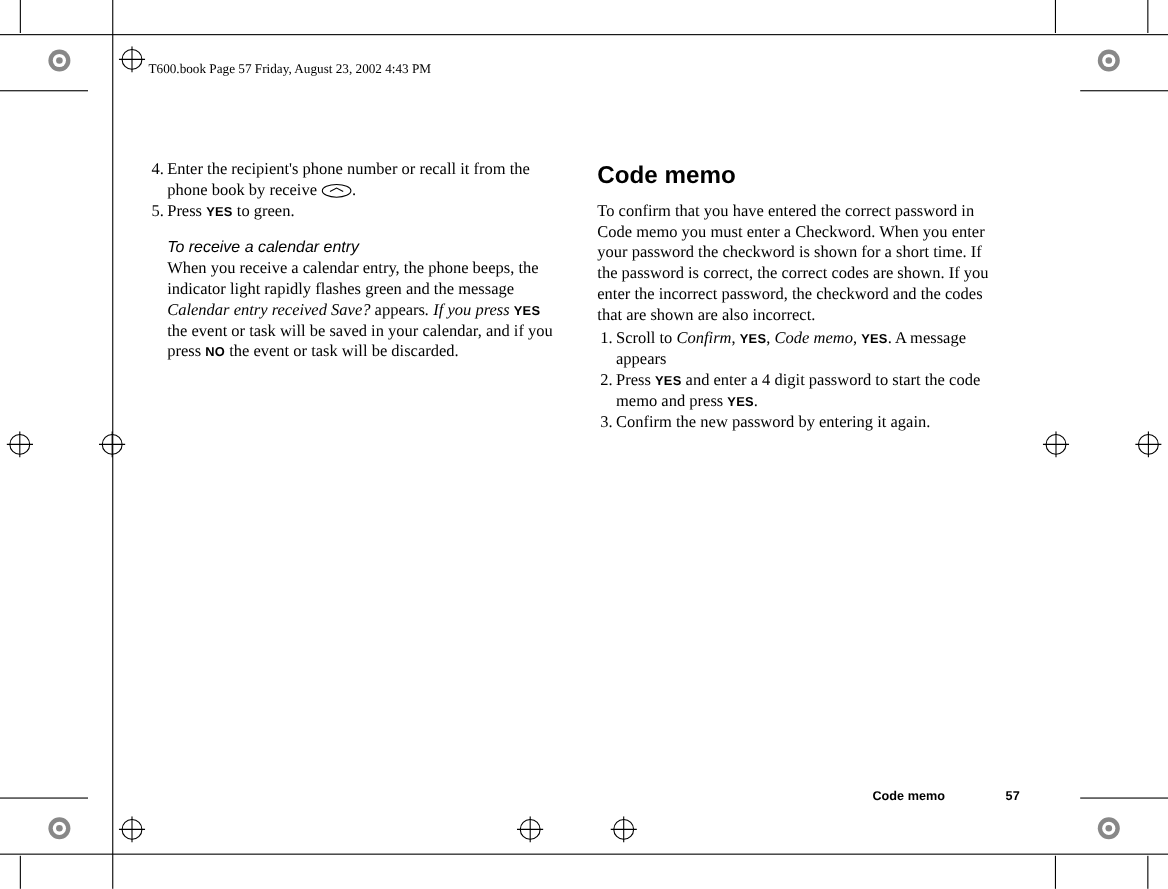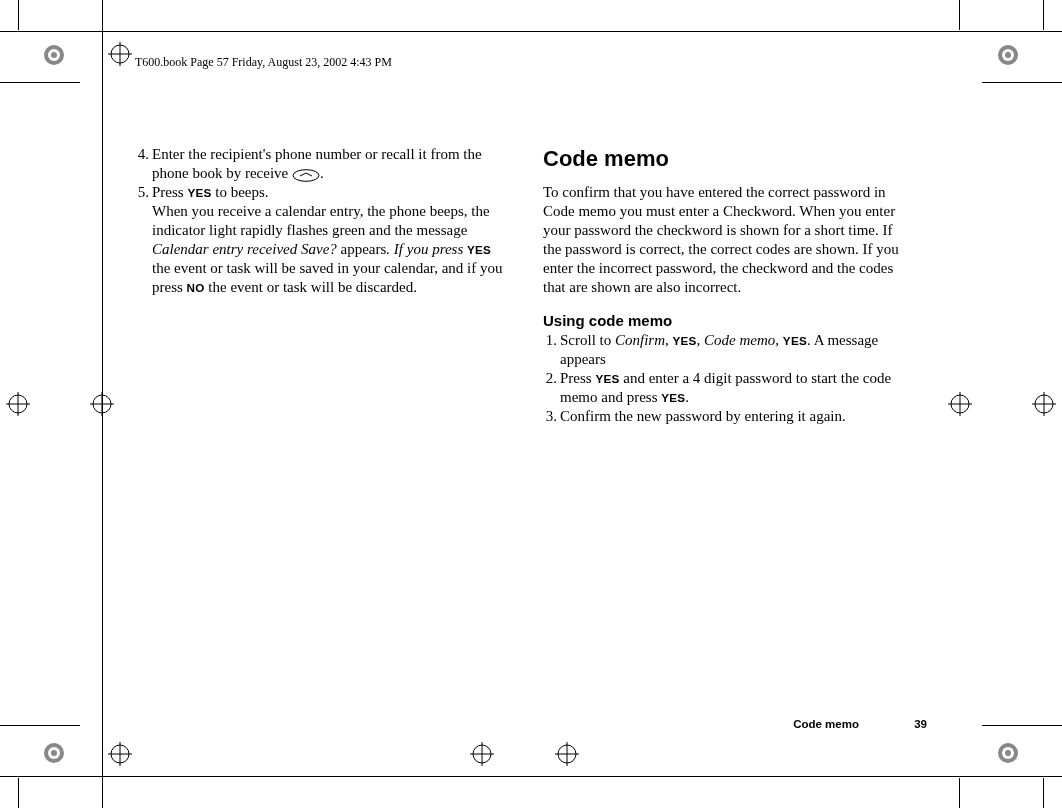--- a/index.html
+++ b/index.html
@@ -211,37 +211,37 @@
       <div class="ol-txt">
         <span>Enter the recipient's phone number or recall it from the phone book by receive </span><span class="key-oval"><svg viewBox="0 0 28 13">
               <ellipse cx="14" cy="6.5" rx="13" ry="5.8" fill="none" stroke="#000" stroke-width="1"></ellipse>
               <path d="M8 7 L14 4 L20 7" fill="none" stroke="#000" stroke-width="1"></path>
             </svg></span><span>.</span>
       </div>
     </div>
     <div class="ol-item">
       <div class="ol-num">5.</div>
       <div class="ol-txt">
-        <span>Press </span><span class="caps">YES</span><span> to beeps.</span>
+        <span>Press </span><span class="caps">YES</span><span> to green.</span>
       </div>
     </div>
 
     <div class="indent-block">
+      <p class="subhead-italic">To receive a calendar entry</p>
       <p class="para">
         <span>When you receive a calendar entry, the phone beeps, the indicator light rapidly flashes green and the message </span><span class="italic">Calendar entry received Save?</span><span> appears</span><span class="italic">. If you press </span><span class="caps">YES</span><span> the event or task will be saved in your calendar, and if you press </span><span class="caps">NO</span><span> the event or task will be discarded.</span>
       </p>
     </div>
   </div>
 
   <div class="col">
     <h1 class="section-h1">Code memo</h1>
 
     <p class="para">To confirm that you have entered the correct password in Code memo you must enter a Checkword. When you enter your password the checkword is shown for a short time. If the password is correct, the correct codes are shown. If you enter the incorrect password, the checkword and the codes that are shown are also incorrect.</p>
 
-    <h2 class="section-h2">Using code memo</h2>
 
     <div class="ol-item">
       <div class="ol-num">1.</div>
       <div class="ol-txt">
         <span>Scroll to </span><span class="italic">Confirm</span><span>, </span><span class="caps">YES</span><span>, </span><span class="italic">Code memo</span><span>, </span><span class="caps">YES</span><span>. A message appears</span>
       </div>
     </div>
     <div class="ol-item">
       <div class="ol-num">2.</div>
       <div class="ol-txt">
@@ -250,14 +250,14 @@
     </div>
     <div class="ol-item">
       <div class="ol-num">3.</div>
       <div class="ol-txt">Confirm the new password by entering it again.</div>
     </div>
   </div>
 </div>
 
 <div class="footer">
   <span>Code memo</span>
-  <span class="pn">39</span>
+  <span class="pn">57</span>
 </div>
 
 </body></html>

